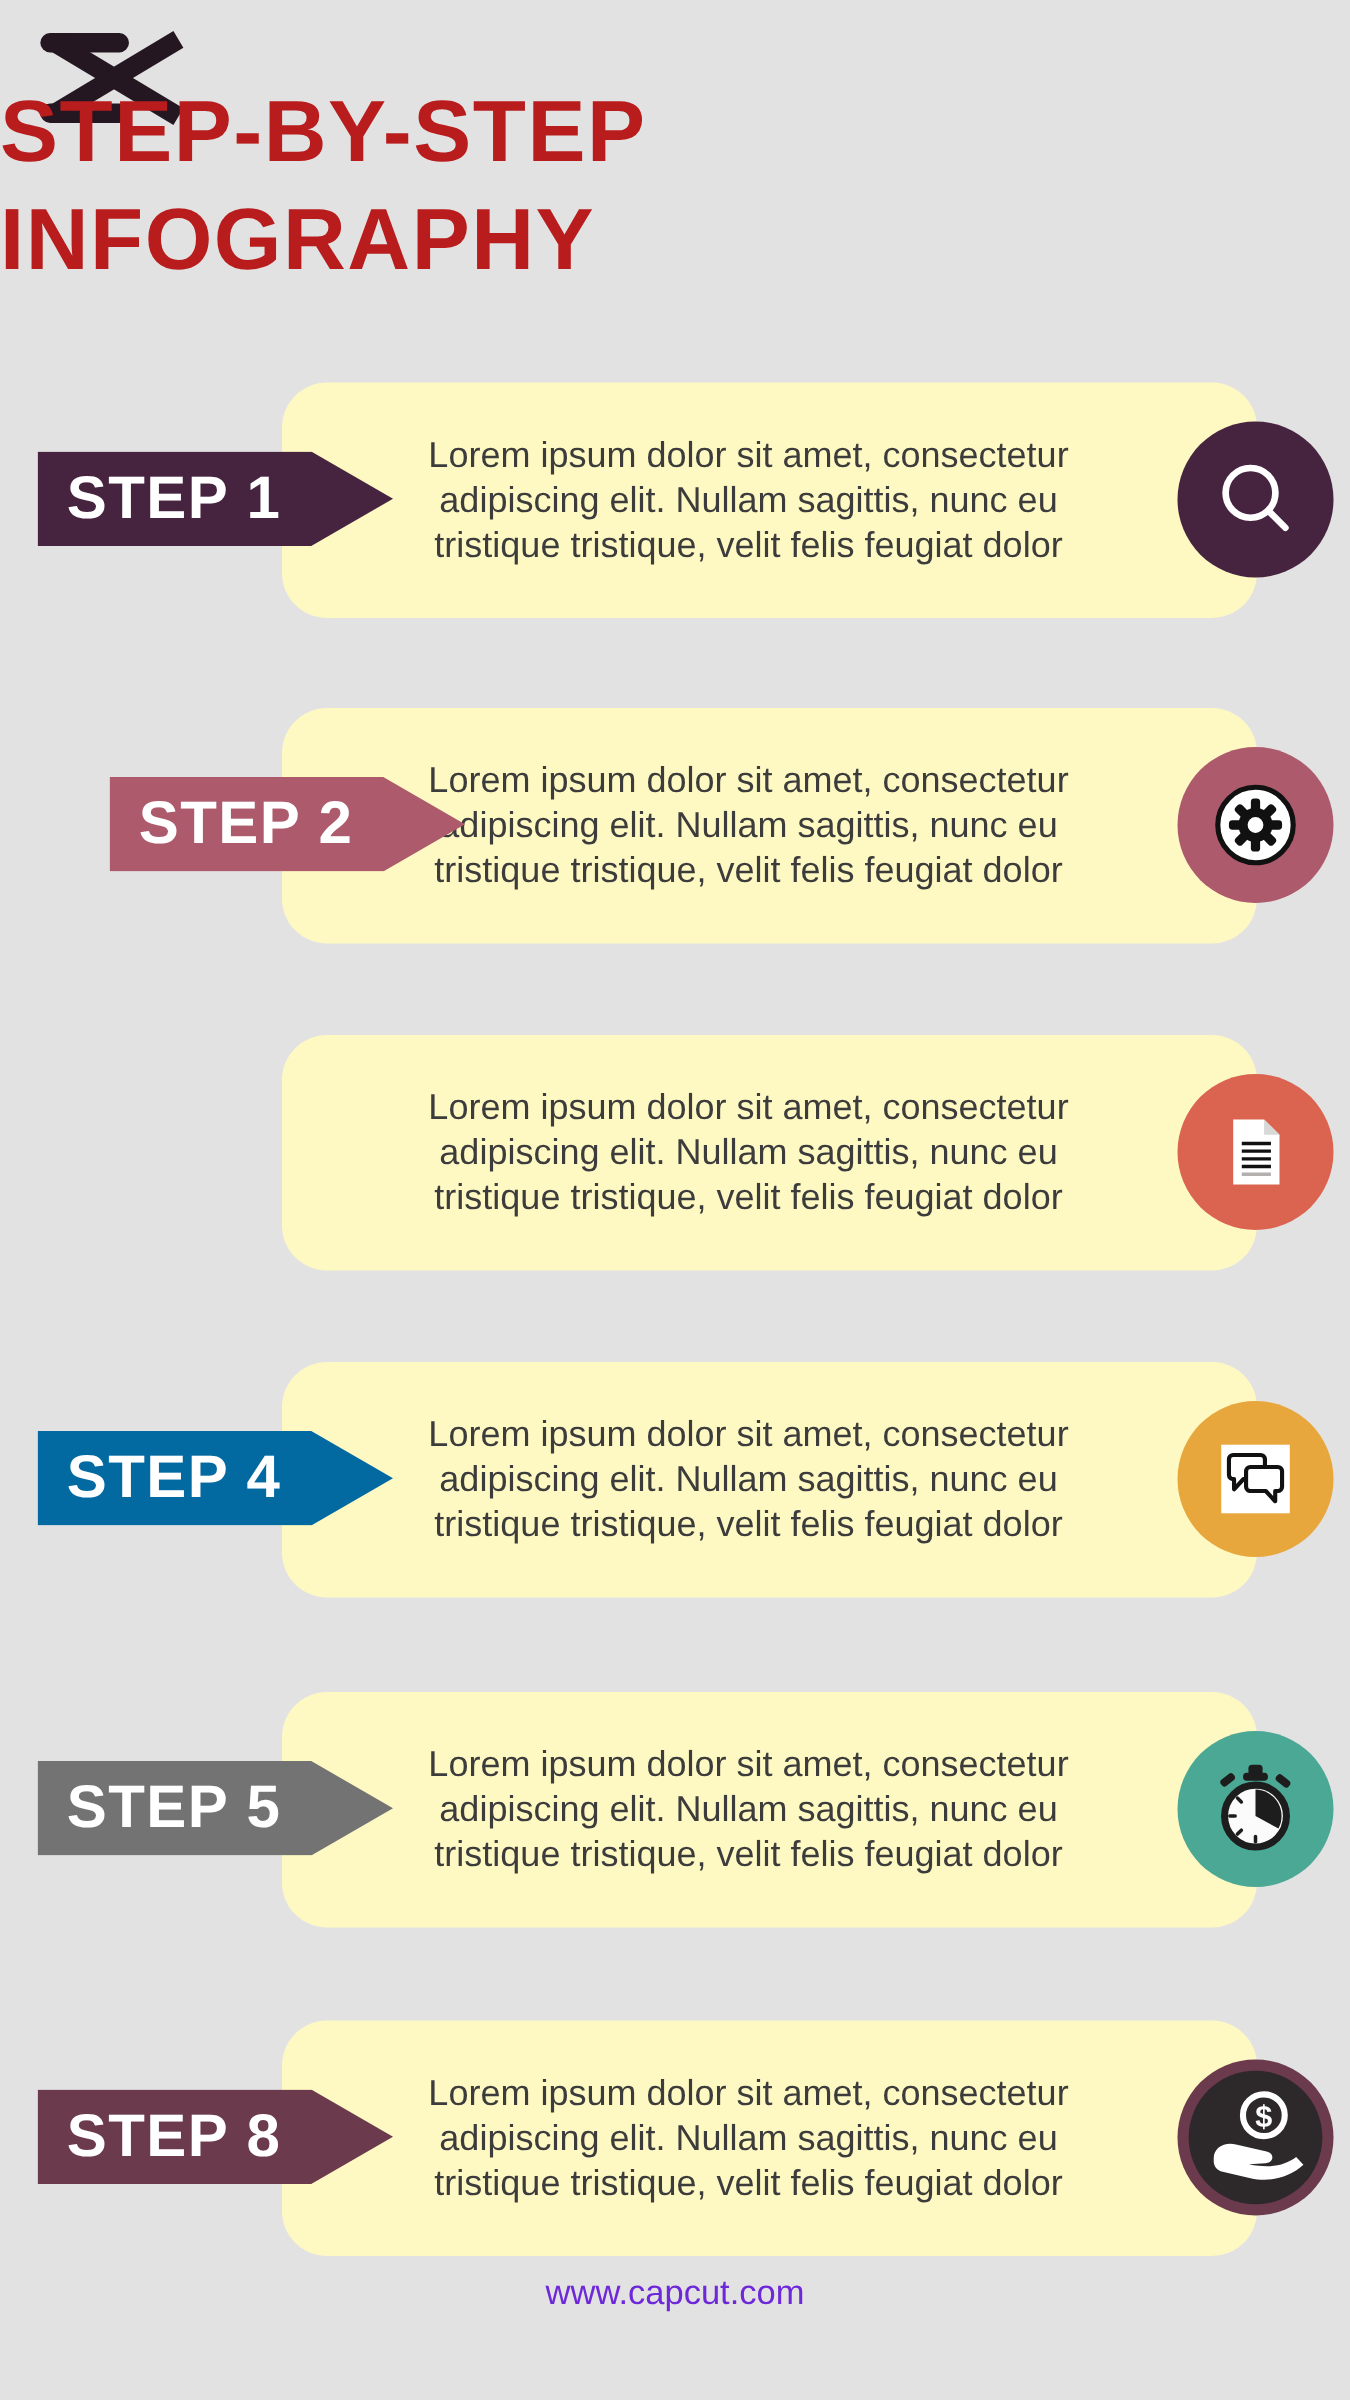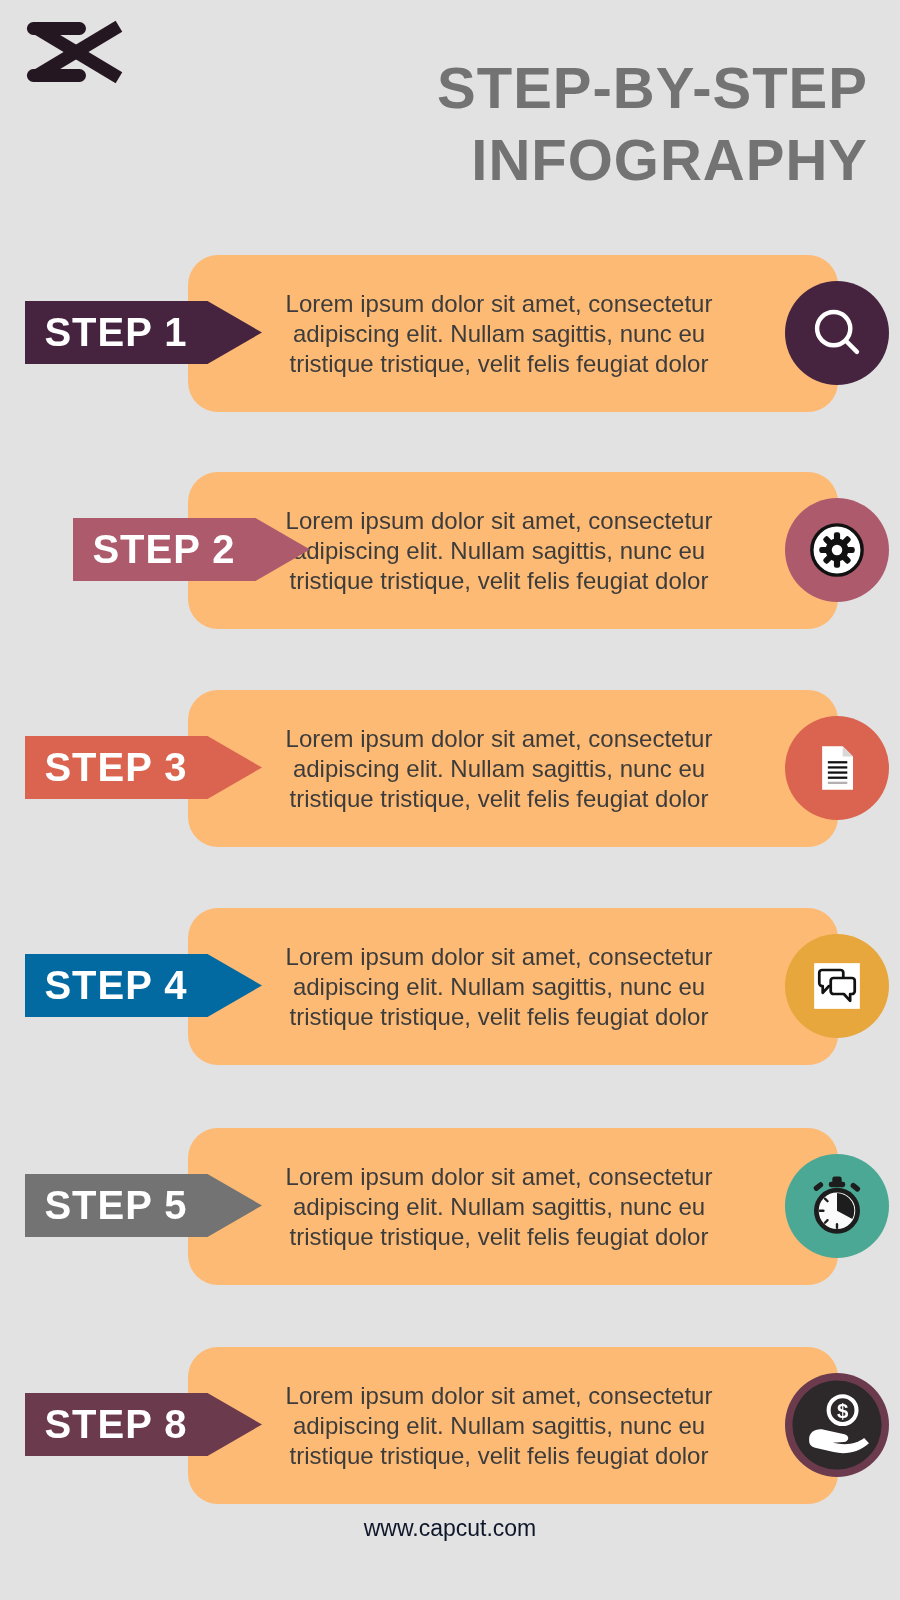--- a/index.html
+++ b/index.html
@@ -4,27 +4,27 @@
 <style>
   html,body{margin:0;padding:0;}
   body{
     width:900px;height:1600px;position:relative;overflow:hidden;
     background:#e3e2e2;
     font-family:"Liberation Sans", sans-serif;
   }
   .logo{position:absolute;left:25px;top:12px;width:100px;height:80px;}
   .title{
     position:absolute;left:0;top:52px;width:868px;
-    text-align:right;font-size:58px;font-weight:800;line-height:72px;
-    color:#737373;letter-spacing:1px;
+    text-align:left;font-size:58px;font-weight:800;line-height:72px;
+    color:#b91c1c;letter-spacing:1px;
   }
   .row{position:absolute;left:0;width:900px;height:157px;}
   .card{
     position:absolute;left:188px;top:0;width:650px;height:157px;
-    background:#fdba74;border-radius:30px;
+    background:#fef9c3;border-radius:30px;
     display:flex;align-items:center;justify-content:center;
   }
   .card-text{
     margin:0;padding:0 100px 0 72px;
     text-align:center;font-size:24px;line-height:30px;color:#3d3c3c;
   }
   .banner{
     position:absolute;left:25px;top:46px;width:237px;height:63px;
     clip-path:polygon(0 0,77% 0,100% 50%,77% 100%,0 100%);
     display:flex;align-items:center;justify-content:center;
@@ -35,21 +35,21 @@
     white-space:nowrap;
   }
   .circle{
     position:absolute;left:785px;top:26px;width:104px;height:104px;
     border-radius:50%;
     display:flex;align-items:center;justify-content:center;
   }
   .circle svg{display:block;}
   .footer{
     position:absolute;left:0;top:1515px;width:900px;
-    text-align:center;font-size:23px;color:#0f172a;
+    text-align:center;font-size:23px;color:#6d28d9;
   }
 </style>
 </head>
 <body style="background: rgb(227, 226, 226);">
 
 <div class="logo">
   <svg viewBox="0 0 132 90" width="100" height="80">
     <g stroke="#241721" stroke-width="17" fill="none">
       <path d="M11 14 H72" stroke-linecap="round"></path>
       <path d="M11 76 H72" stroke-linecap="round"></path>
@@ -101,23 +101,20 @@
         <rect x="25.3" y="12.5" width="5.4" height="8" rx="2" transform="rotate(315 28 28)"></rect>
       </g>
       <circle cx="28" cy="28" r="4.6" fill="#ffffff"></circle>
     </svg>
   </div>
 </div>
 
 <div class="row" style="top:690px">
   <div class="card">
     <p class="card-text">Lorem ipsum dolor sit amet, consectetur adipiscing elit. Nullam sagittis, nunc eu tristique tristique, velit felis feugiat dolor</p>
-  </div>
-  <div class="banner" style="background: rgb(219, 100, 80);">
-    <span class="banner-label">STEP 3</span>
   </div>
   <div class="circle" style="background: rgb(219, 100, 80);">
     <svg viewBox="0 0 56 56" width="64" height="64">
       <path d="M15 9 h18 l9 9 v29 h-27 z" fill="#ffffff"></path>
       <path d="M33 9 l9 9 h-9 z" fill="#d8d8d8"></path>
       <g stroke="#111111" stroke-width="2">
         <line x1="20" y1="23" x2="37" y2="23"></line>
         <line x1="20" y1="27.5" x2="37" y2="27.5"></line>
         <line x1="20" y1="32" x2="37" y2="32"></line>
         <line x1="20" y1="36.5" x2="37" y2="36.5"></line>

